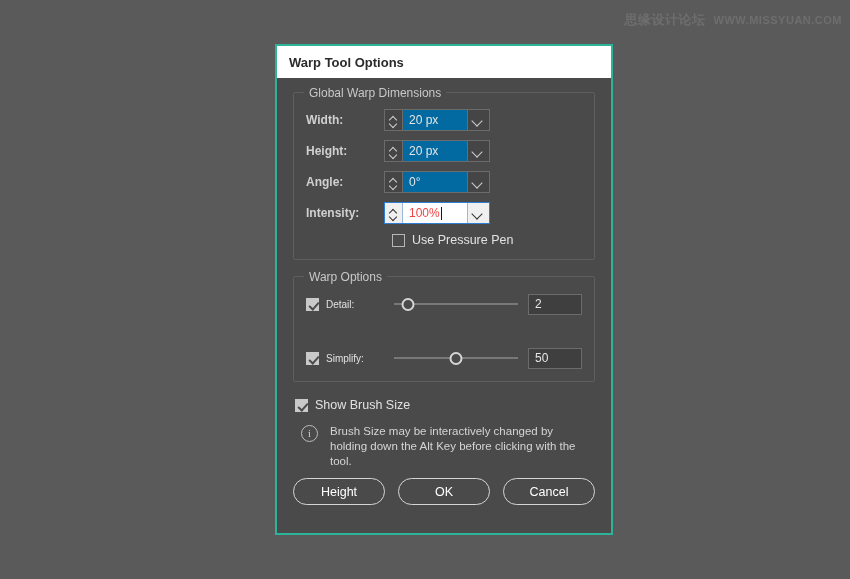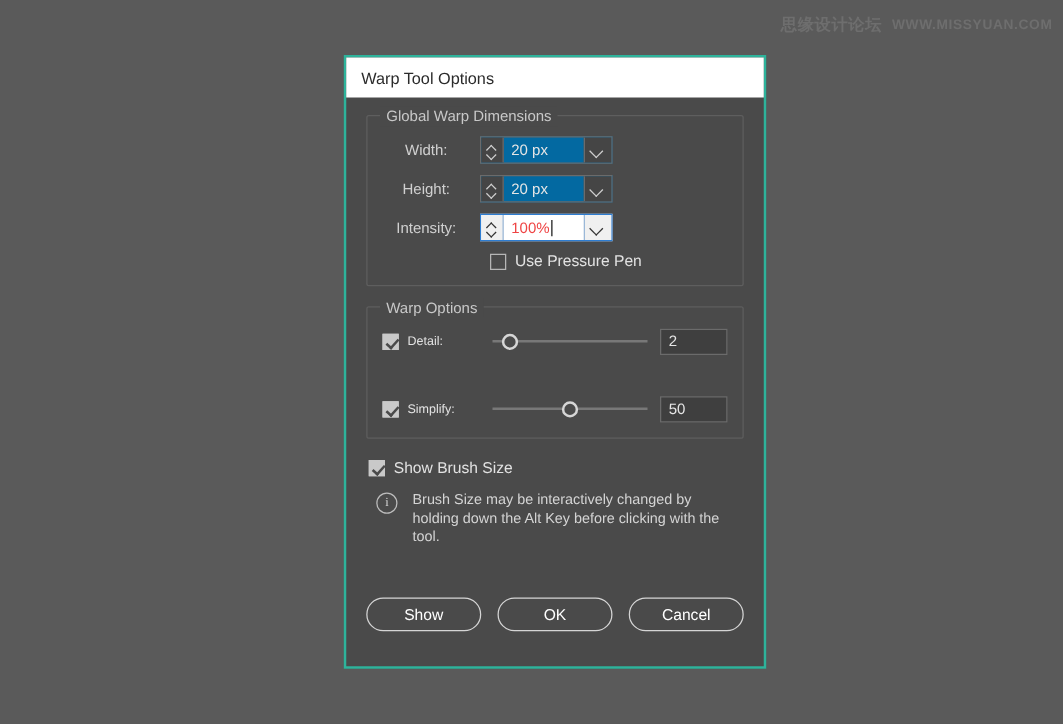--- a/index.html
+++ b/index.html
@@ -46,20 +46,21 @@
     flex-direction: column;
   }
   .titlebar {
     height: 32px;
     background: #ffffff;
     display: flex;
     align-items: center;
     padding-left: 12px;
     box-sizing: border-box;
     flex: none;
+    font-weight: bold;
   }
   .titlebar .title {
     color: #2b2b2b;
     font-size: 13px;
   }
   .dialog-body {
     flex: 1;
     padding: 14px 16px 0 16px;
     box-sizing: border-box;
     position: relative;
@@ -88,25 +89,26 @@
   
   .field-row {
     display: flex;
     align-items: center;
     margin-bottom: 9px;
     height: 22px;
   }
   .field-row:last-child { margin-bottom: 0; }
   .field-label {
     width: 78px;
-    text-align: center;
+    text-align: left;
     color: #d0d0d0;
     font-size: 12px;
     padding-right: 8px;
     box-sizing: border-box;
+    font-weight: bold;
   }
   .combo {
     display: flex;
     align-items: stretch;
     height: 22px;
     border: 1px solid #6b6b6b;
     box-sizing: border-box;
     background: #0369a1;
     width: 106px;
   }
@@ -359,20 +361,33 @@
             <span class="chev up"></span>
             <span class="chev"></span>
           </div>
           <div class="value">20 px</div>
           <div class="drop">
             <span class="chev big"></span>
           </div>
         </div>
       </div>
 
+      <div class="field-row">
+        <div class="field-label">Angle:</div>
+        <div class="combo">
+          <div class="spin">
+            <span class="chev up"></span>
+            <span class="chev"></span>
+          </div>
+          <div class="value">0°</div>
+          <div class="drop">
+            <span class="chev big"></span>
+          </div>
+        </div>
+      </div>
 
       <div class="field-row">
         <div class="field-label">Intensity:</div>
         <div class="combo focused">
           <div class="spin">
             <span class="chev up"></span>
             <span class="chev"></span>
           </div>
           <div class="value">
               <span>100%</span>
@@ -425,19 +440,19 @@
         <span class="checkbox checked"></span>
         <span class="cb-label">Show Brush Size</span>
       </div>
       <div class="info-row">
         <span class="info-icon">i</span>
         <span class="info-text">Brush Size may be interactively changed by holding down the Alt Key before clicking with the tool.</span>
       </div>
     </div>
 
     <div class="button-row">
-      <div class="btn reset">Show</div>
+      <div class="btn reset">Height</div>
       <div class="btn ok">OK</div>
       <div class="btn cancel">Cancel</div>
     </div>
 
   </div>
 </div>
 
 </body></html>

